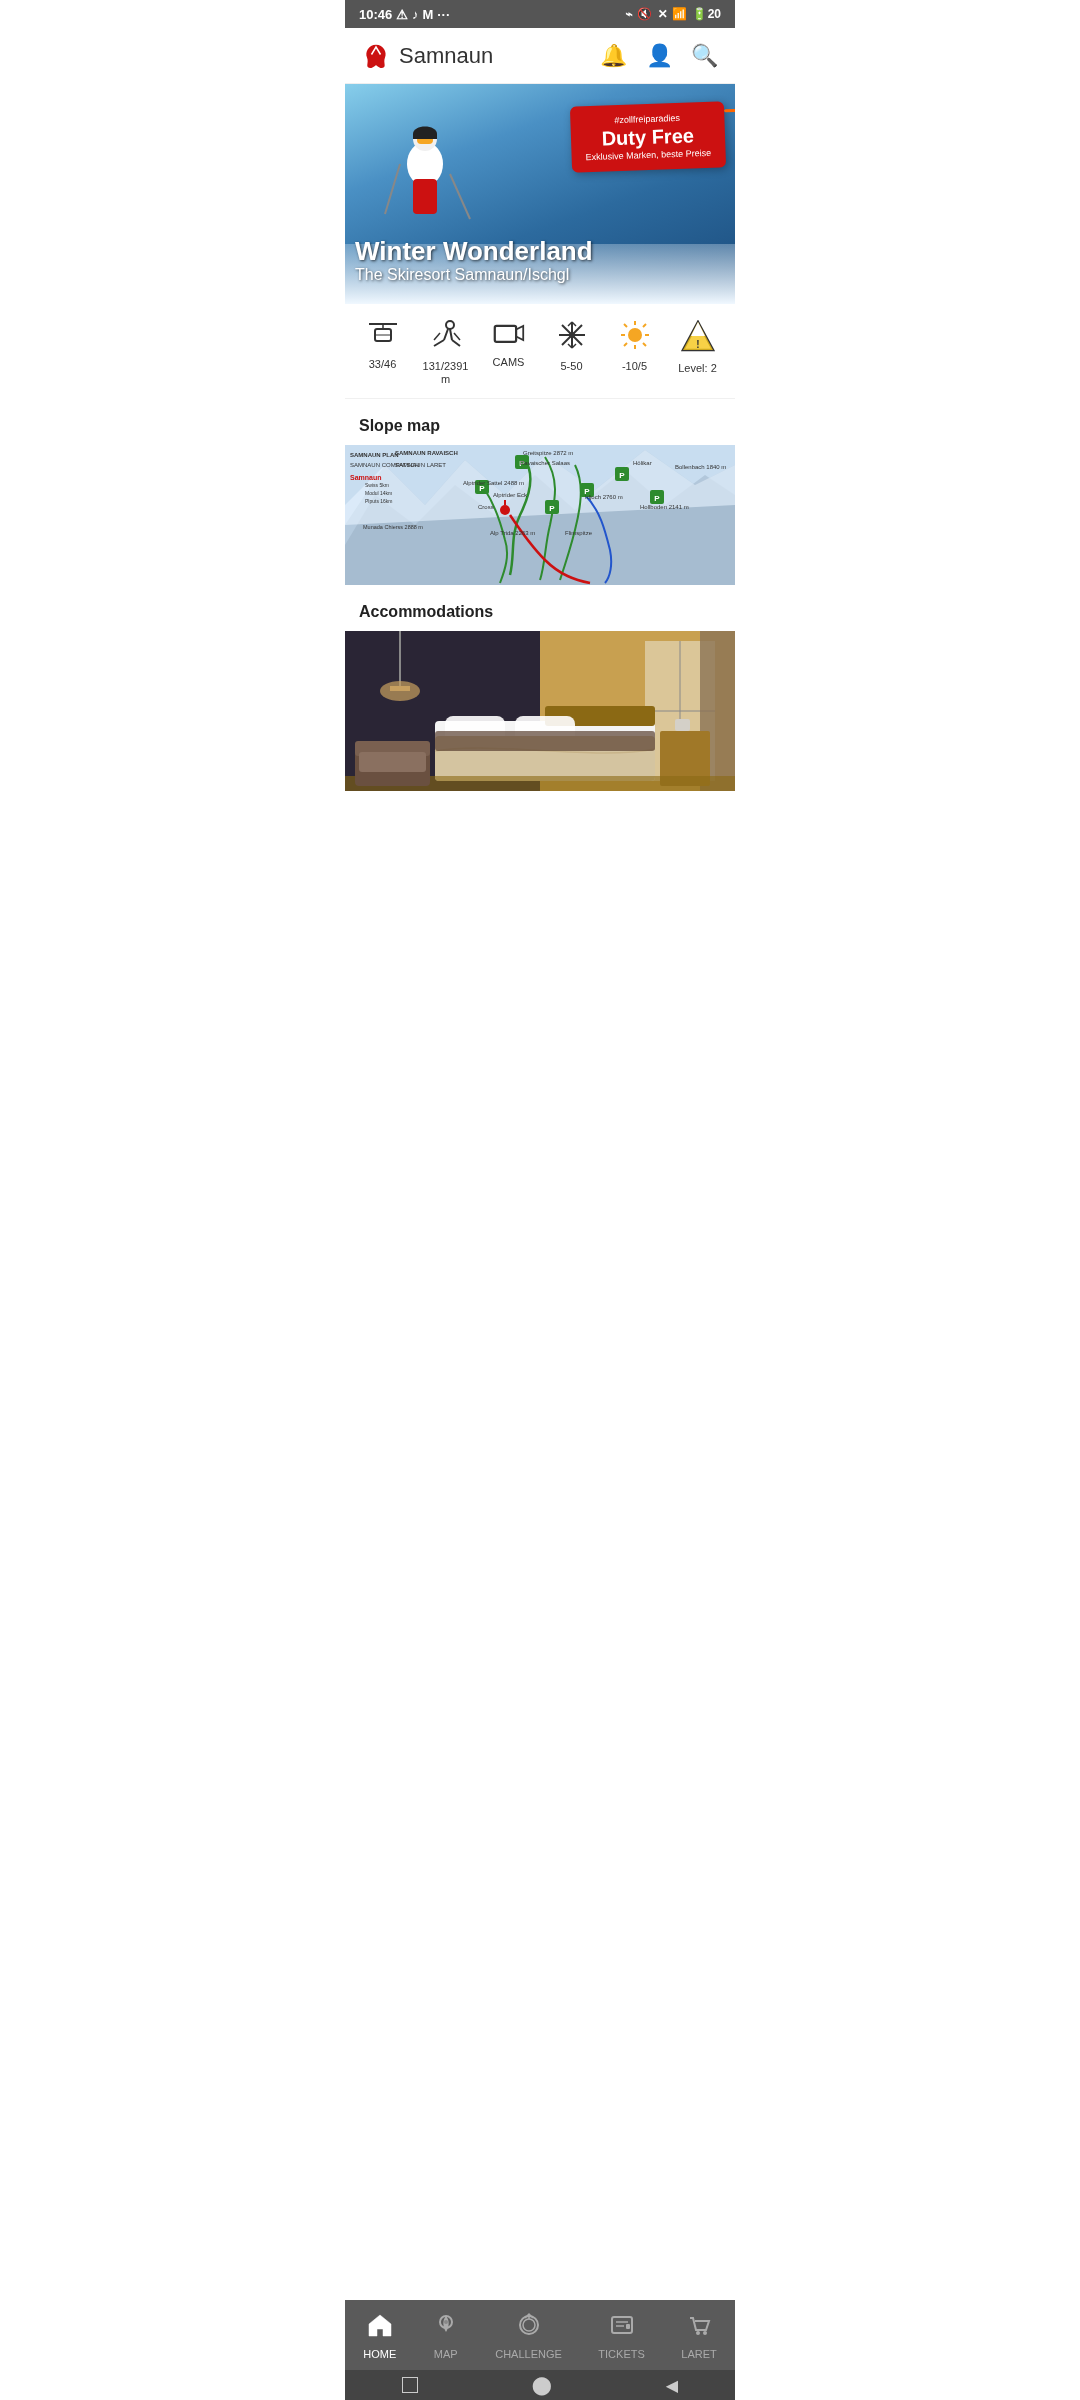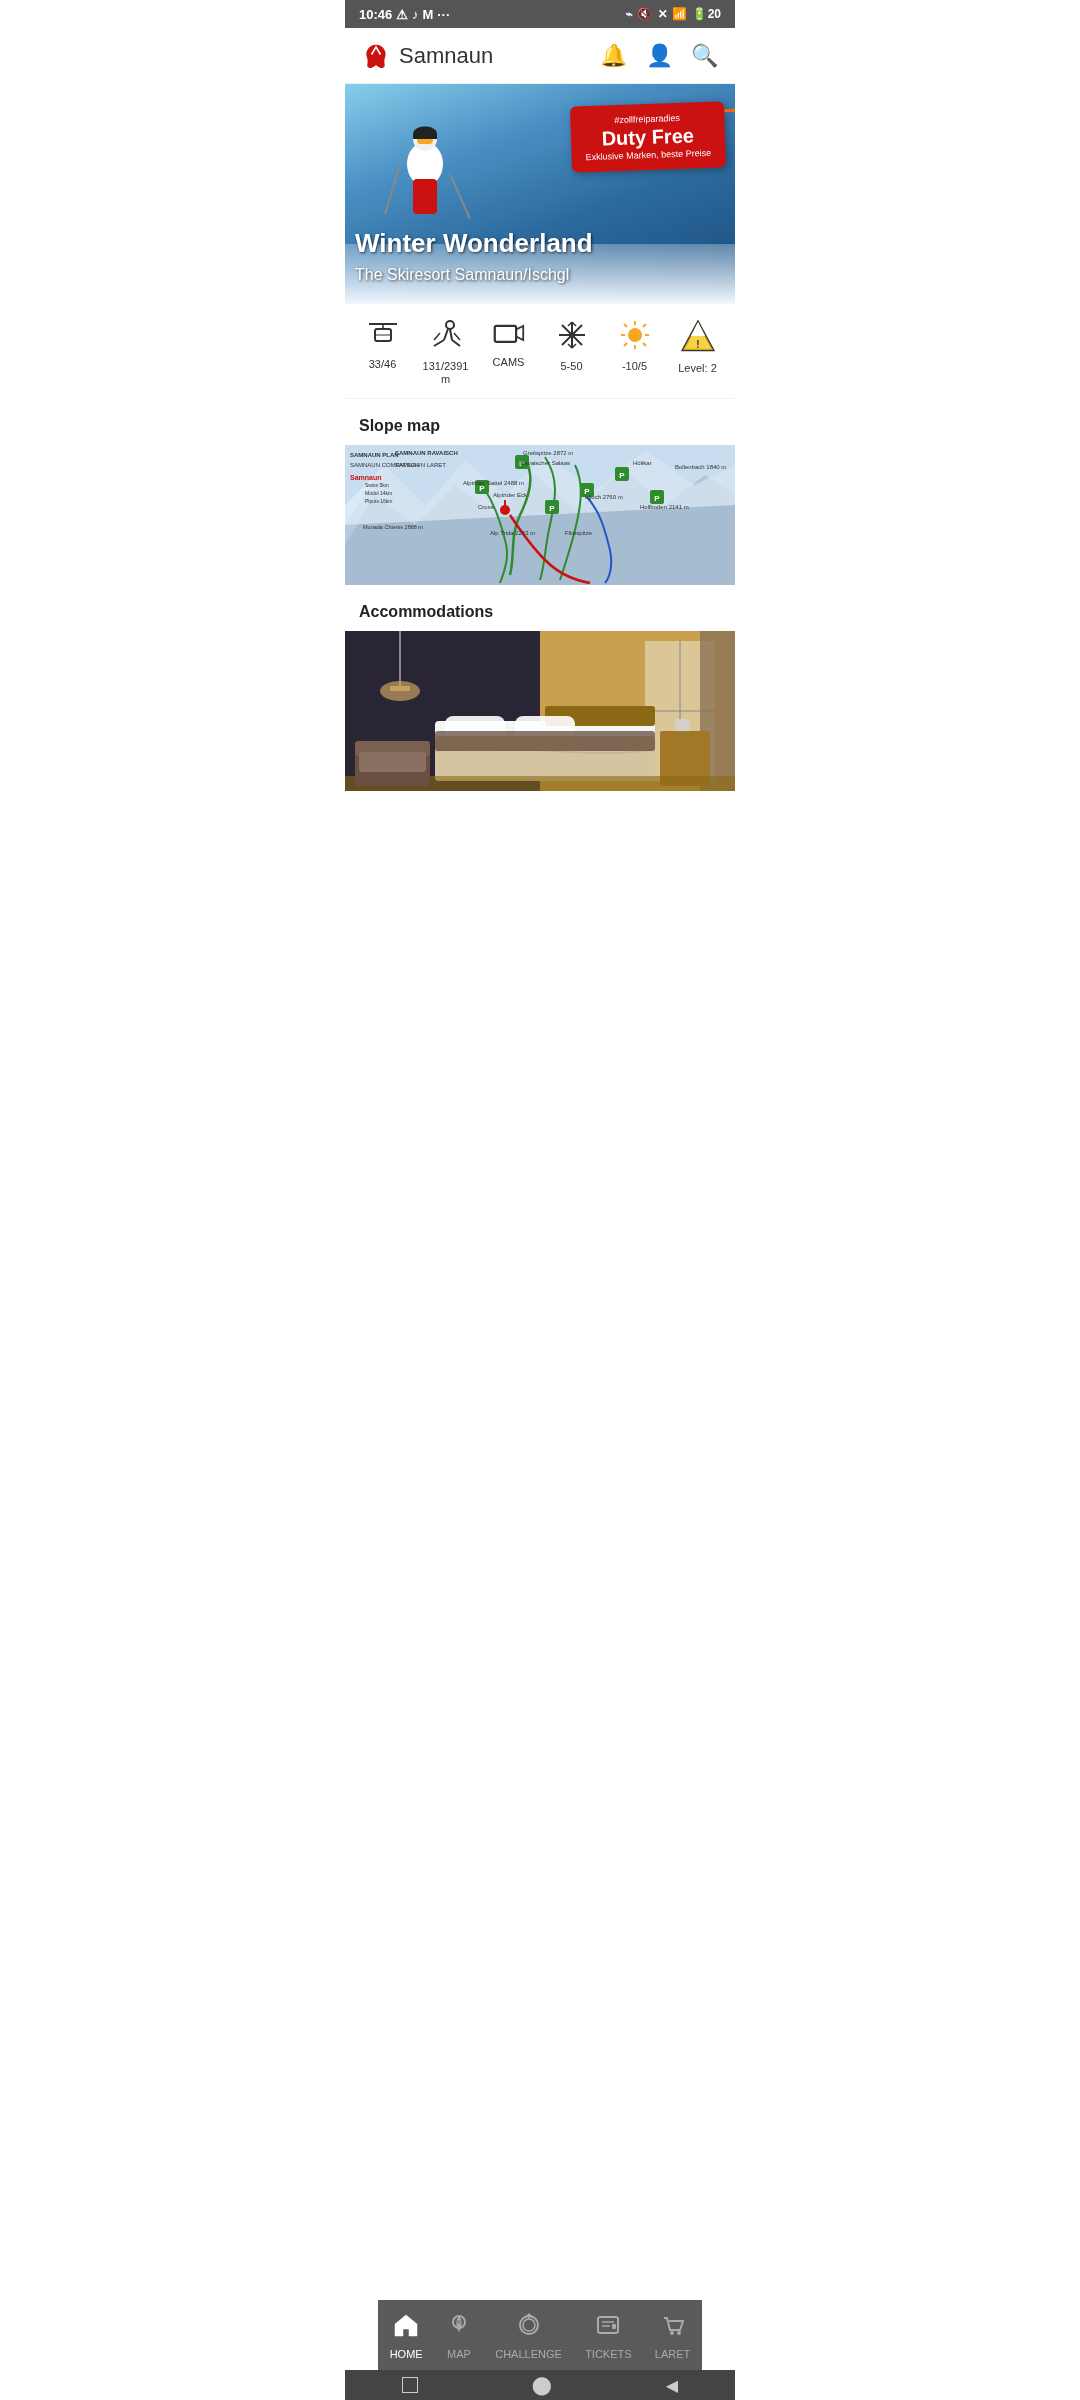--- a/index.html
+++ b/index.html
@@ -131,21 +131,20 @@
       font-size: 26px;
       font-weight: 800;
       line-height: 1.1;
       display: block;
       margin-top: 44px;
     }
     .hero-subtitle {
       font-size: 16px;
       font-weight: 400;
       display: block;
-      margin-top: 8px;
     }
 
     
     .stats-row {
       display: flex;
       align-items: flex-start;
       justify-content: space-around;
       padding: 16px 6px 12px;
       border-bottom: 1px solid #f0f0f0;
       overflow-x: auto;
@@ -197,21 +196,21 @@
       overflow: hidden;
       cursor: pointer;
     }
 
     
     .bottom-nav {
       position: fixed;
       bottom: 30px;
       left: 50%;
       transform: translateX(-50%);
-      width: 324px;
+      width: 390px;
       background: #5a5a5a;
       display: flex;
       justify-content: space-around;
       align-items: center;
       padding: 10px 0 8px;
       z-index: 100;
       text-align: center;
     }
     .nav-item {
       display: flex;

